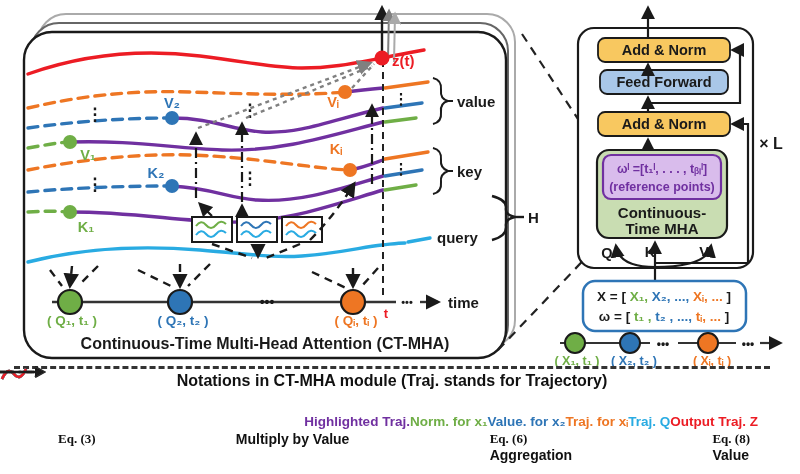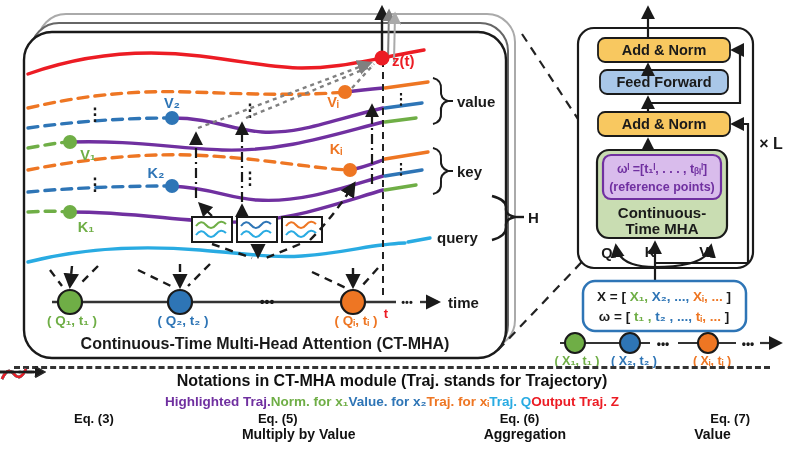--- a/index.html
+++ b/index.html
@@ -16,26 +16,26 @@
   .c-black{fill:#1a1a1a;color:#1a1a1a;}
   .s-purple{stroke:var(--c-purple);} .s-green{stroke:var(--c-green);}
   .s-blue{stroke:var(--c-blue);} .s-orange{stroke:var(--c-orange);}
   .s-cyan{stroke:var(--c-cyan);} .s-red{stroke:var(--c-red);}
   .traj{fill:none;stroke-width:3.4;stroke-linecap:round;}
   .dsh{stroke-dasharray:10 7;}
   
   .legend{position:absolute;left:0;top:366px;width:784px;}
   .divider{border-top:3px dashed #333;margin:0 14px;}
   .lg-title{text-align:center;font-weight:bold;font-size:16px;color:#111;margin-top:3px;}
-  .lg-row1{display:flex;align-items:center;justify-content:center;
-           padding:4px 26px 0 26px;}
+  .lg-row1{display:flex;align-items:center;justify-content:flex-end;
+           padding:4px 26px 0 26px;margin-top:20px;}
   .lg-item{display:flex;align-items:center;gap:5px;font-weight:bold;font-size:13.5px;white-space:nowrap;}
   .lg-row2{display:flex;justify-content:space-between;padding:2px 34px 0 58px;}
   .op-item{display:flex;flex-direction:column;font-weight:bold;font-size:13px;color:#111;}
-  .op-eq{margin-left:16px;}
+  .op-eq{margin-left:0;font-family:Liberation Serif, serif;}
   .op-line{display:flex;align-items:center;gap:8px;font-size:14px;}
 </style>
 </head>
 <body>
 
 <div id="fig">
 <svg width="800" height="474" viewBox="0 0 800 474">
   <defs>
     <marker id="ab" viewBox="0 0 10 10" refX="8" refY="5" markerWidth="6.5" markerHeight="6.5" orient="auto-start-reverse">
       <path d="M0,0 L10,5 L0,10 z" fill="#1a1a1a"></path>
@@ -296,41 +296,40 @@
             <path d="M2,13 Q8,0 14,8 Q20,16 26,3" fill="none" stroke="var(--c-red)" stroke-width="2.6"></path>
           </svg>
       <span class="c-red">Output Traj. Z</span>
         </span>
   </div>
   <div class="lg-row2">
     <span class="op-item">
       <span class="op-eq">Eq. (3)</span>
         </span>
     <span class="op-item">
-      <span class="op-eq">Eq. (5)</span>
       <span class="op-line">
         <svg width="46" height="12">
               <line x1="0" y1="6" x2="34" y2="6" stroke="#1a1a1a" stroke-width="2.6" stroke-dasharray="14 5 2 5"></line>
               <polyline points="35,1 44,6 35,11" fill="none" stroke="#1a1a1a" stroke-width="2.4"></polyline>
             </svg>
         <span>Multiply by Value</span>
           </span>
         </span>
     <span class="op-item">
       <span class="op-eq">Eq. (6)</span>
       <span class="op-line">
         <svg width="46" height="12">
               <line x1="0" y1="6" x2="34" y2="6" stroke="#808080" stroke-width="2.6" stroke-dasharray="5 4"></line>
               <polygon points="35,1 45,6 35,11" fill="#808080"></polygon>
             </svg>
         <span>Aggregation</span>
           </span>
         </span>
     <span class="op-item">
-      <span class="op-eq">Eq. (7)</span>
+      <span class="op-eq">Eq. (8)</span>
       <span class="op-line">
         <svg width="46" height="12">
               <line x1="0" y1="6" x2="35" y2="6" stroke="#1a1a1a" stroke-width="2.6"></line>
               <polygon points="35,1 45,6 35,11" fill="#1a1a1a"></polygon>
             </svg>
         <span>Value</span>
           </span>
         </span>
   </div>
 </div>

